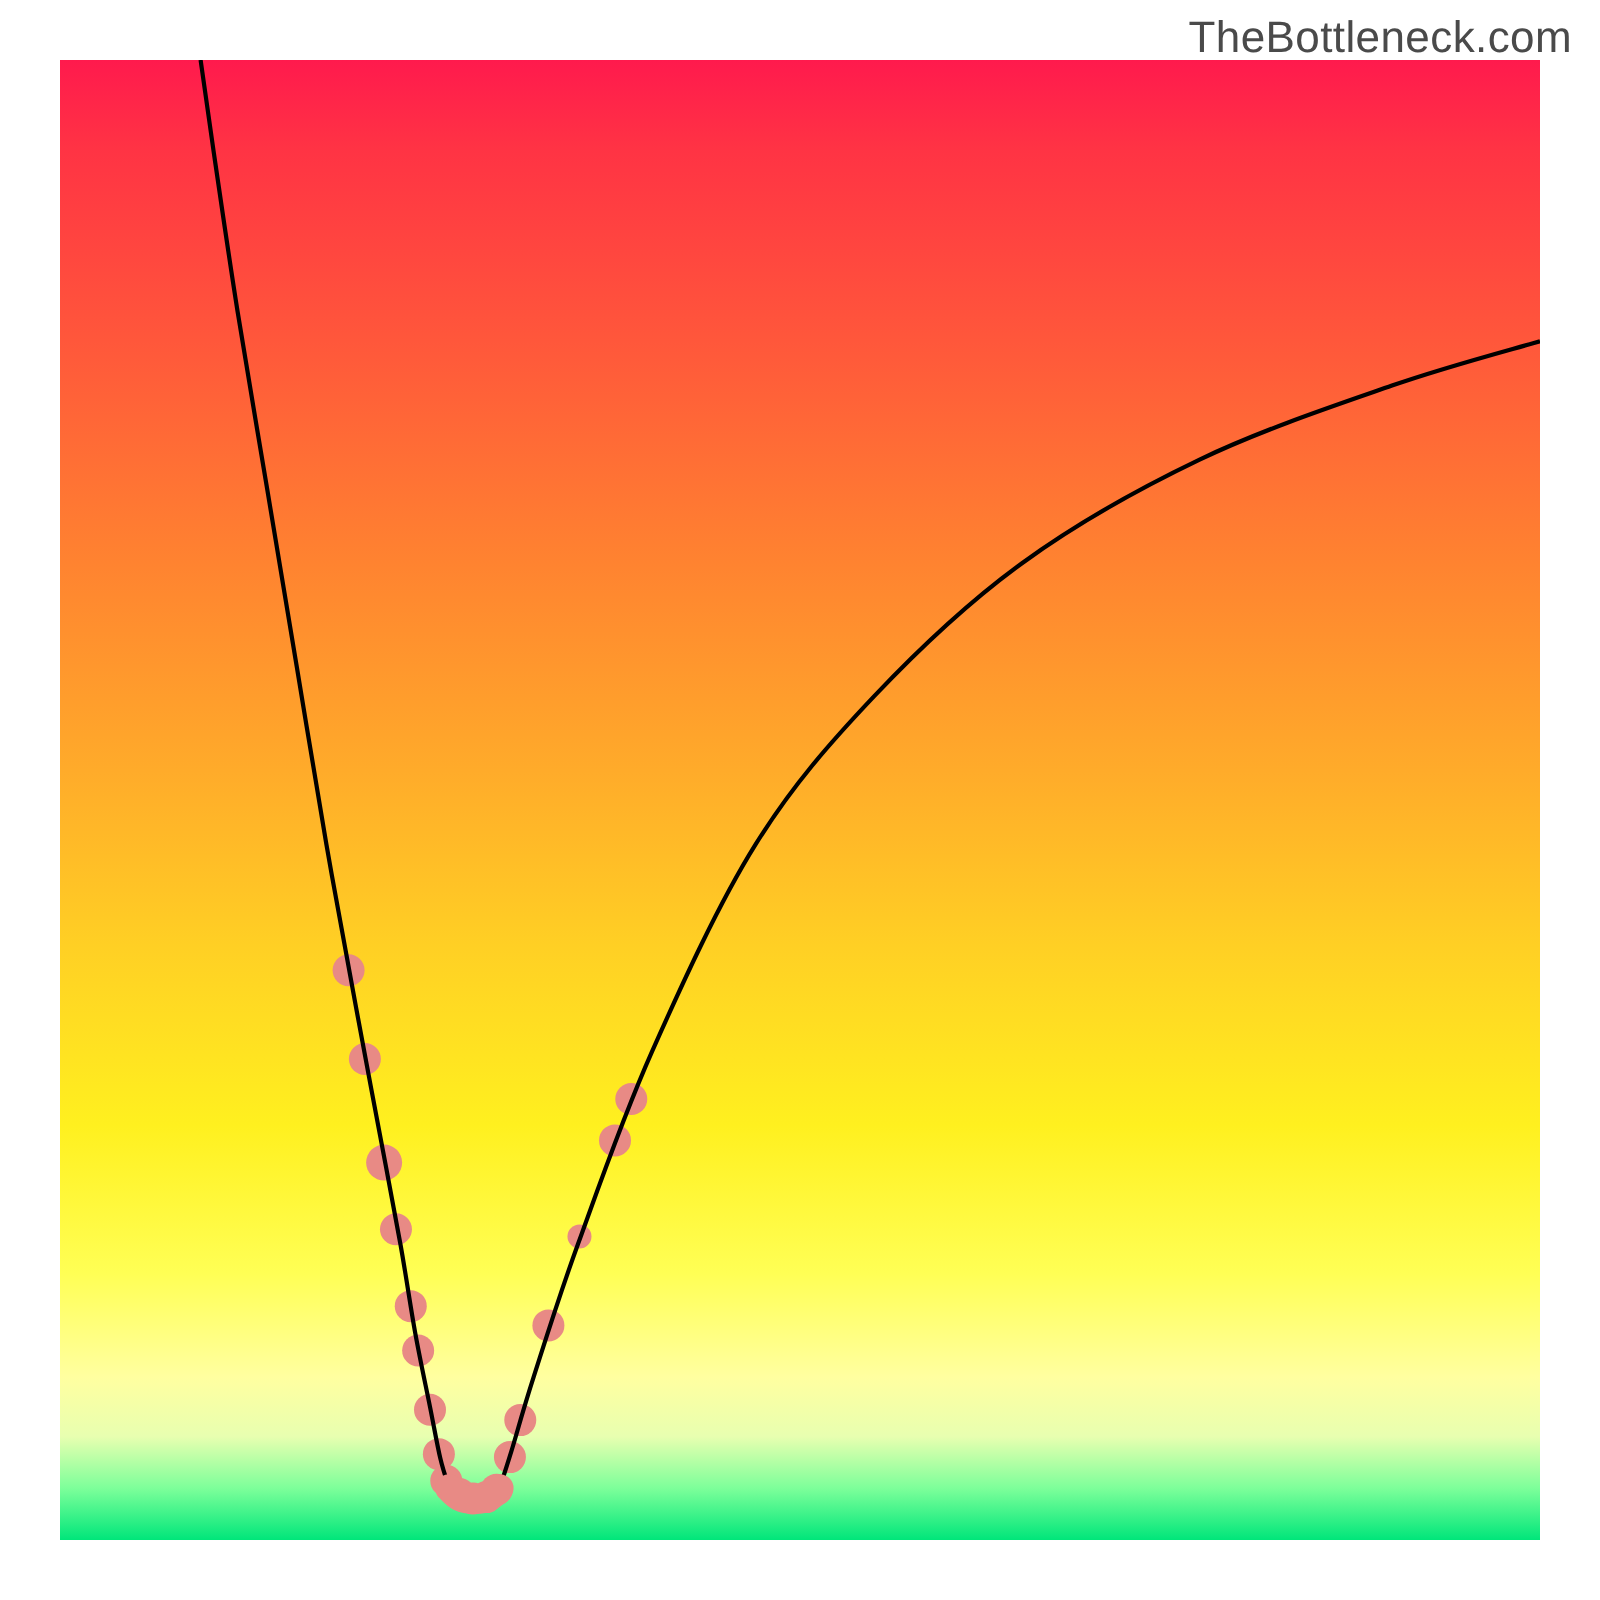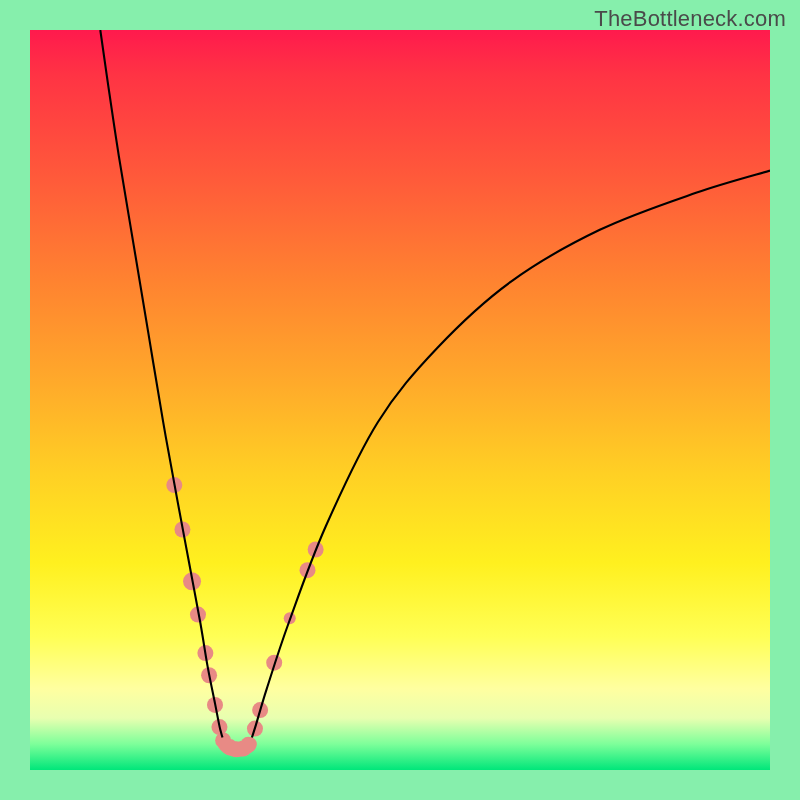--- a/index.html
+++ b/index.html
@@ -10,21 +10,21 @@
     overflow: hidden;
     background: #000;
     font-family: Arial, Helvetica, sans-serif;
   }
   .frame {
     position: absolute;
     left: 0;
     top: 0;
     width: 800px;
     height: 800px;
-    background: #86efac;
+    background: #ffffff;
   }
   .plot {
     position: absolute;
     left: 30px;
     top: 30px;
     width: 740px;
     height: 740px;
     background: linear-gradient(
       to bottom,
       #ff1a4d 0%,

